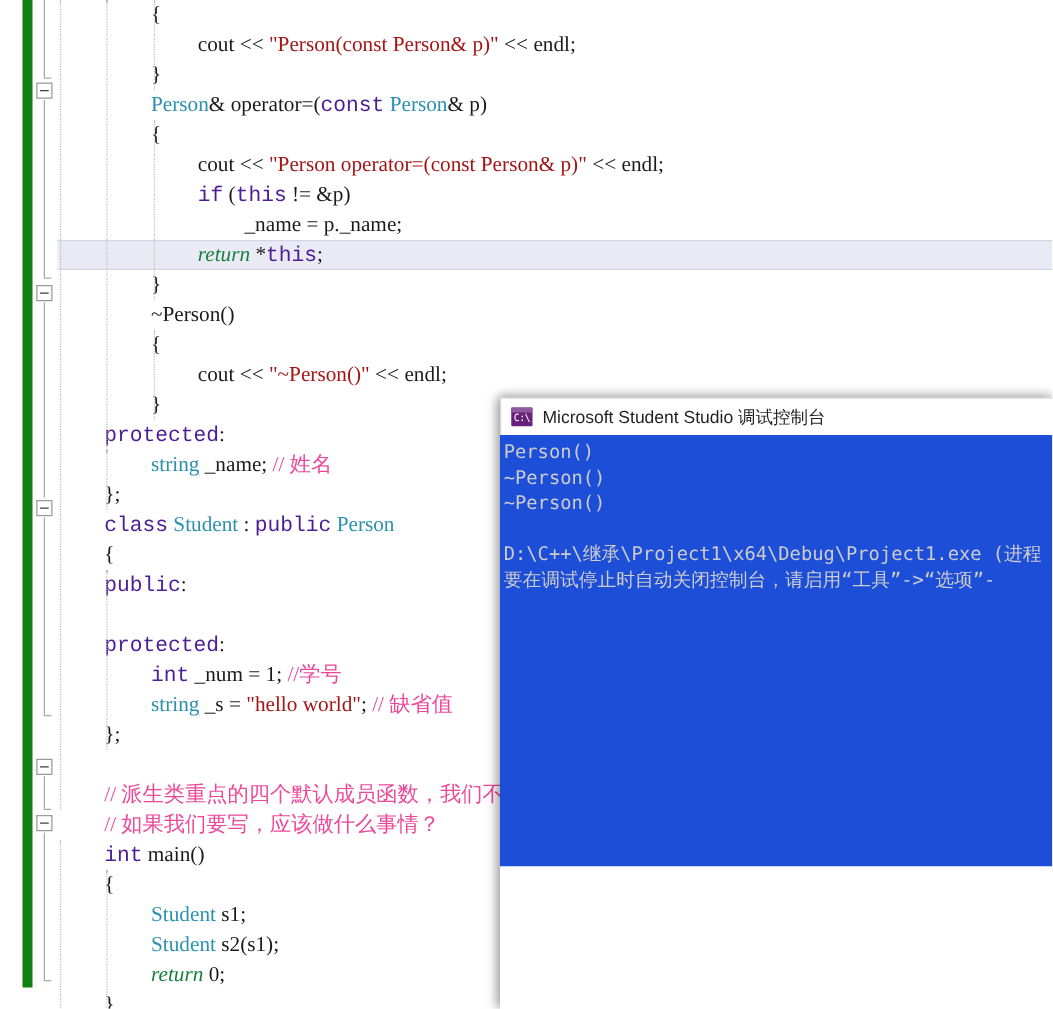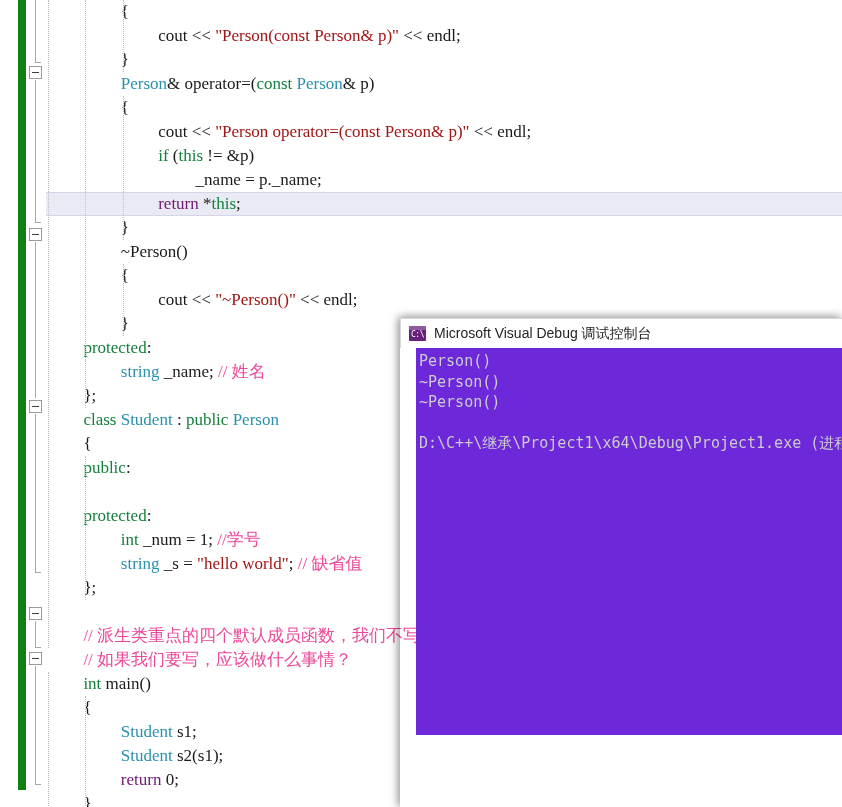--- a/index.html
+++ b/index.html
@@ -77,26 +77,26 @@
   .cur-line {
     position: absolute;
     left: 46px; width: 796px; height: 24px;
     background: #eaeaf4;
     border-top: 1px solid #d5d5e8;
     border-bottom: 1px solid #d5d5e8;
     box-sizing: border-box;
   }
 
   
-  .kw   { color: #15803d; }
+  .kw   { color: #4c1d95; font-family: Liberation Mono, monospace; }
   .typ  { color: #2b91af; }
   .str  { color: #a31515; }
   .cmt  { color: #ec4899; }
   .pln  { color: #1a1a1a; }
-  .mac  { color: #701a75; }
+  .mac  { color: #15803d; font-style: italic; }
   .num  { color: #1a1a1a; }
 
   
   #console-window {
     position: absolute;
     left: 400px; top: 318px;
     width: 442px; height: 489px;
     box-shadow: -3px 0 8px rgba(0,0,0,0.28), 0 -3px 8px rgba(0,0,0,0.20);
     overflow: hidden;
   }
@@ -129,26 +129,25 @@
     font-family: "DejaVu Sans Mono", monospace;
     font-size: 8px; line-height: 10px; color: #ffffff;
     letter-spacing: -0.5px;
   }
   .console-title-text {
     font-family: "Liberation Sans", sans-serif;
     font-size: 14px;
     color: #1f1f1f;
   }
   .console-body {
-    background: #6d28d9;
-    height: 387px;
+    background: #1d4ed8;
+    height: 345px;
     padding: 3px 0 0 3px;
     box-sizing: border-box;
     overflow: hidden;
-    margin-left: 16px;
   }
   .console-line {
     font-family: "DejaVu Sans Mono", monospace;
     font-size: 15px;
     line-height: 20.5px;
     color: #cccccc;
     white-space: pre;
   }
   .console-blank { height: 20.5px; }
 </style>
@@ -194,22 +193,23 @@
       <div class="guide" style="left: 85.4px; top: 696px; height: 120px;"></div>
     </div>
 </div>
 
 <div id="console-window">
   <div class="console-titlebar">
     <span class="console-icon">
       <span class="bar"></span>
       <span class="prompt">C:\</span>
     </span>
-    <span class="console-title-text">Microsoft Visual Debug 调试控制台</span>
+    <span class="console-title-text">Microsoft Student Studio 调试控制台</span>
   </div>
   <div class="console-body" id="console-body">
       <div class="console-line">Person()</div>
       <div class="console-line">~Person()</div>
       <div class="console-line">~Person()</div>
       <div class="console-line console-blank"></div>
       <div class="console-line">D:\C++\继承\Project1\x64\Debug\Project1.exe (进程 19728</div>
+      <div class="console-line">要在调试停止时自动关闭控制台，请启用“工具”-&gt;“选项”-</div>
     </div>
 </div>
 
 </body></html>

